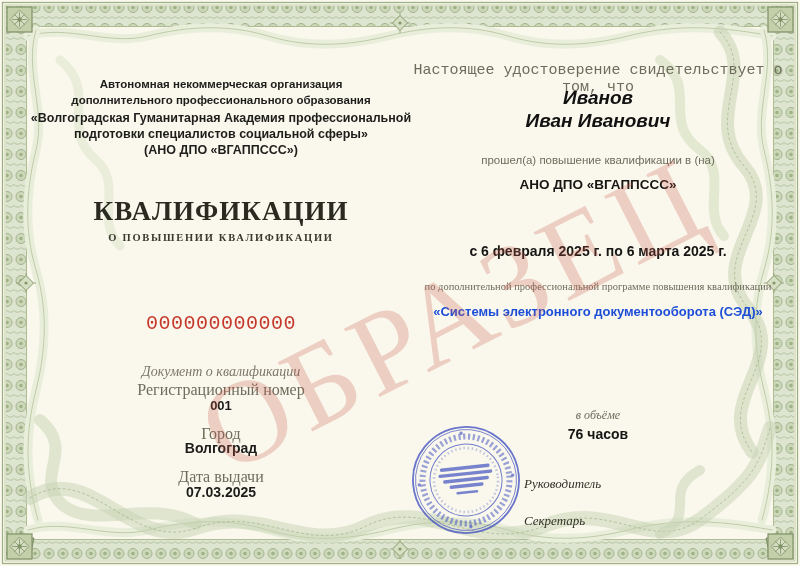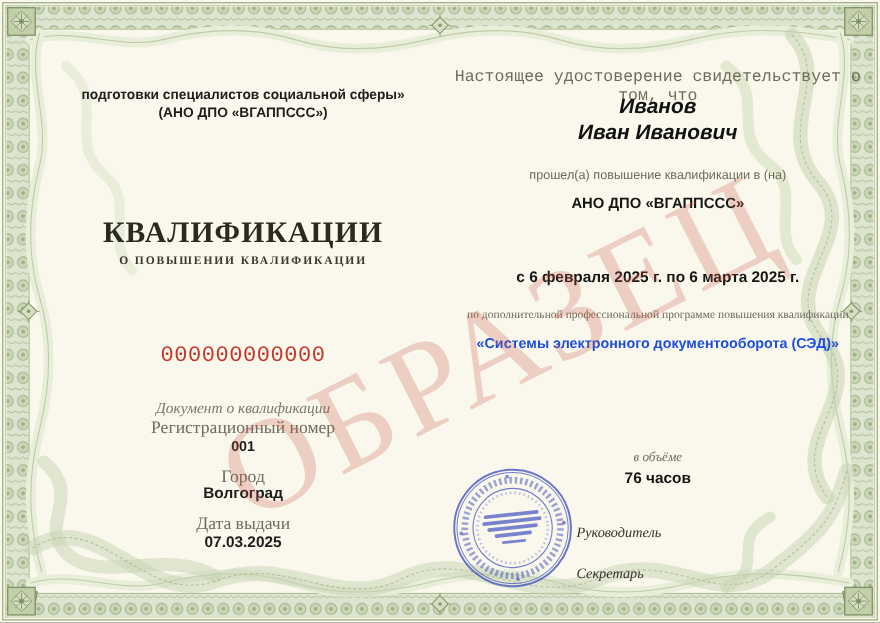--- a/index.html
+++ b/index.html
@@ -204,21 +204,24 @@
     <use href="#cornerOrn" x="768" y="534"></use>
 
     <use href="#midDiamond" transform="translate(400,23)"></use>
     <use href="#midDiamond" transform="translate(400,549)"></use>
     <use href="#midDiamond" transform="translate(26,283)"></use>
     <use href="#midDiamond" transform="translate(774,283)"></use>
   </svg>
 
   <div class="panel-left">
     <div class="org-block">
+      <div class="org-line org-s">Автономная некоммерческая организация</div>
+      <div class="org-line org-s">дополнительного профессионального образования</div>
       <div class="org-gap"></div>
+      <div class="org-line org-b">«Волгоградская Гуманитарная Академия профессиональной</div>
       <div class="org-line org-b">подготовки специалистов социальной сферы»</div>
       <div class="org-line org-b">(АНО ДПО «ВГАППССС»)</div>
     </div>
 
     <div class="cert-title">КВАЛИФИКАЦИИ</div>
     <div class="cert-subtitle">О ПОВЫШЕНИИ КВАЛИФИКАЦИИ</div>
     <div class="cert-number">000000000000</div>
     <div class="doc-type">Документ о квалификации</div>
 
     <div class="field-label lbl-reg">Регистрационный номер</div>

